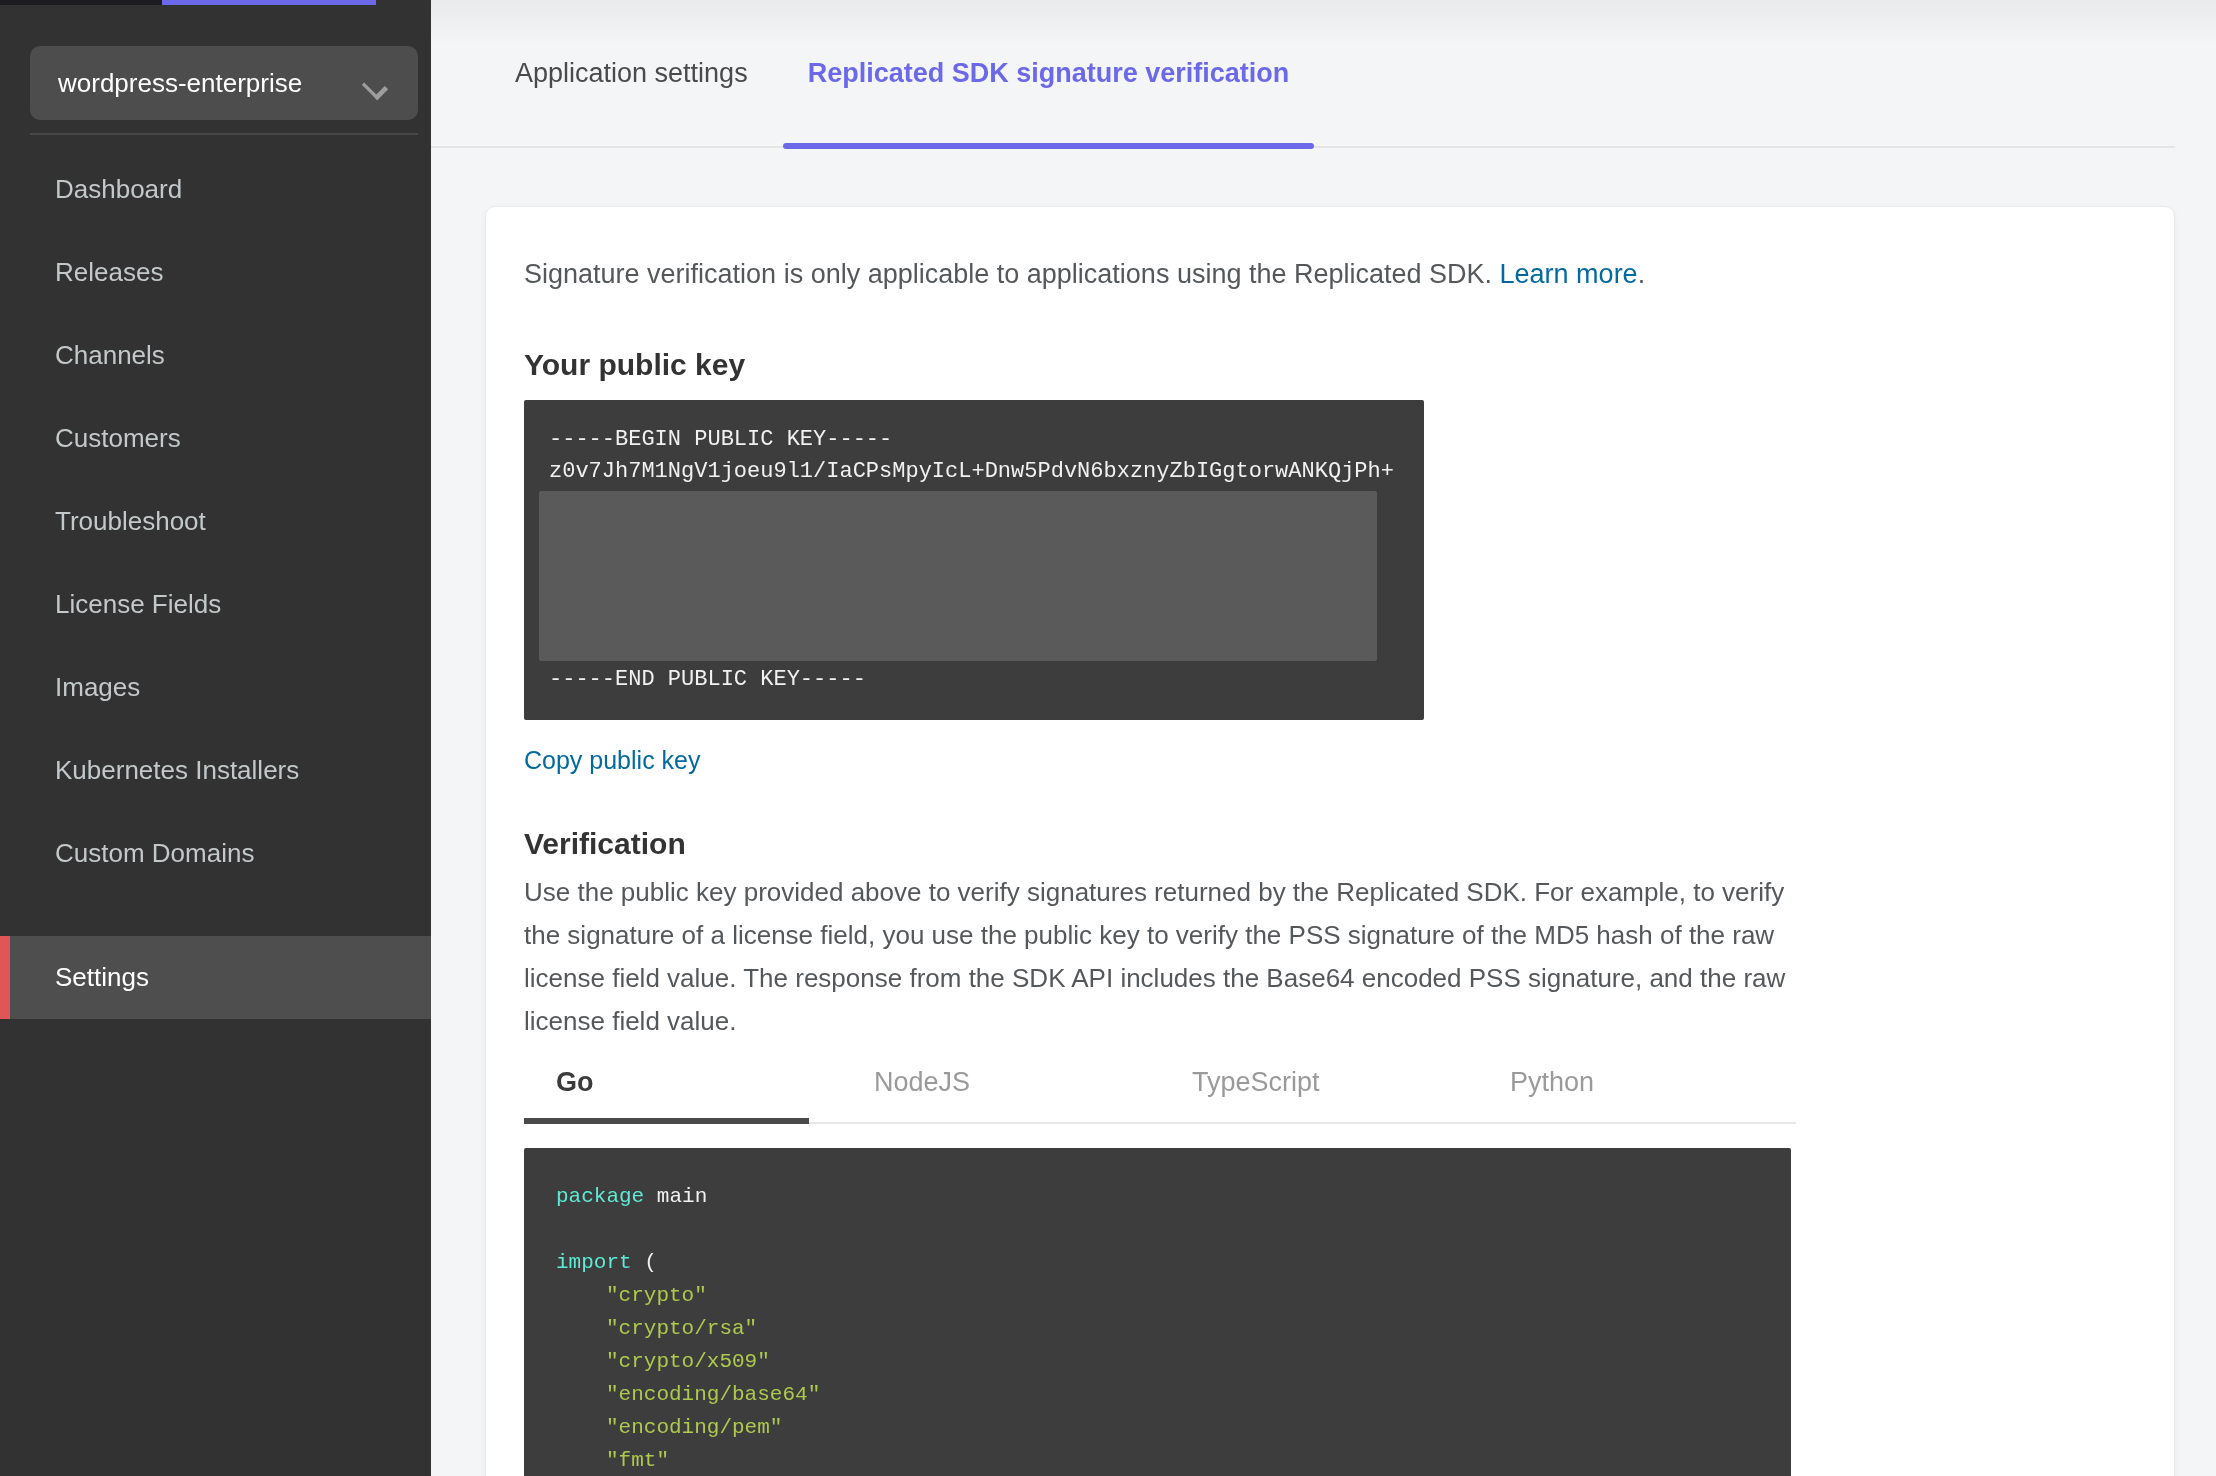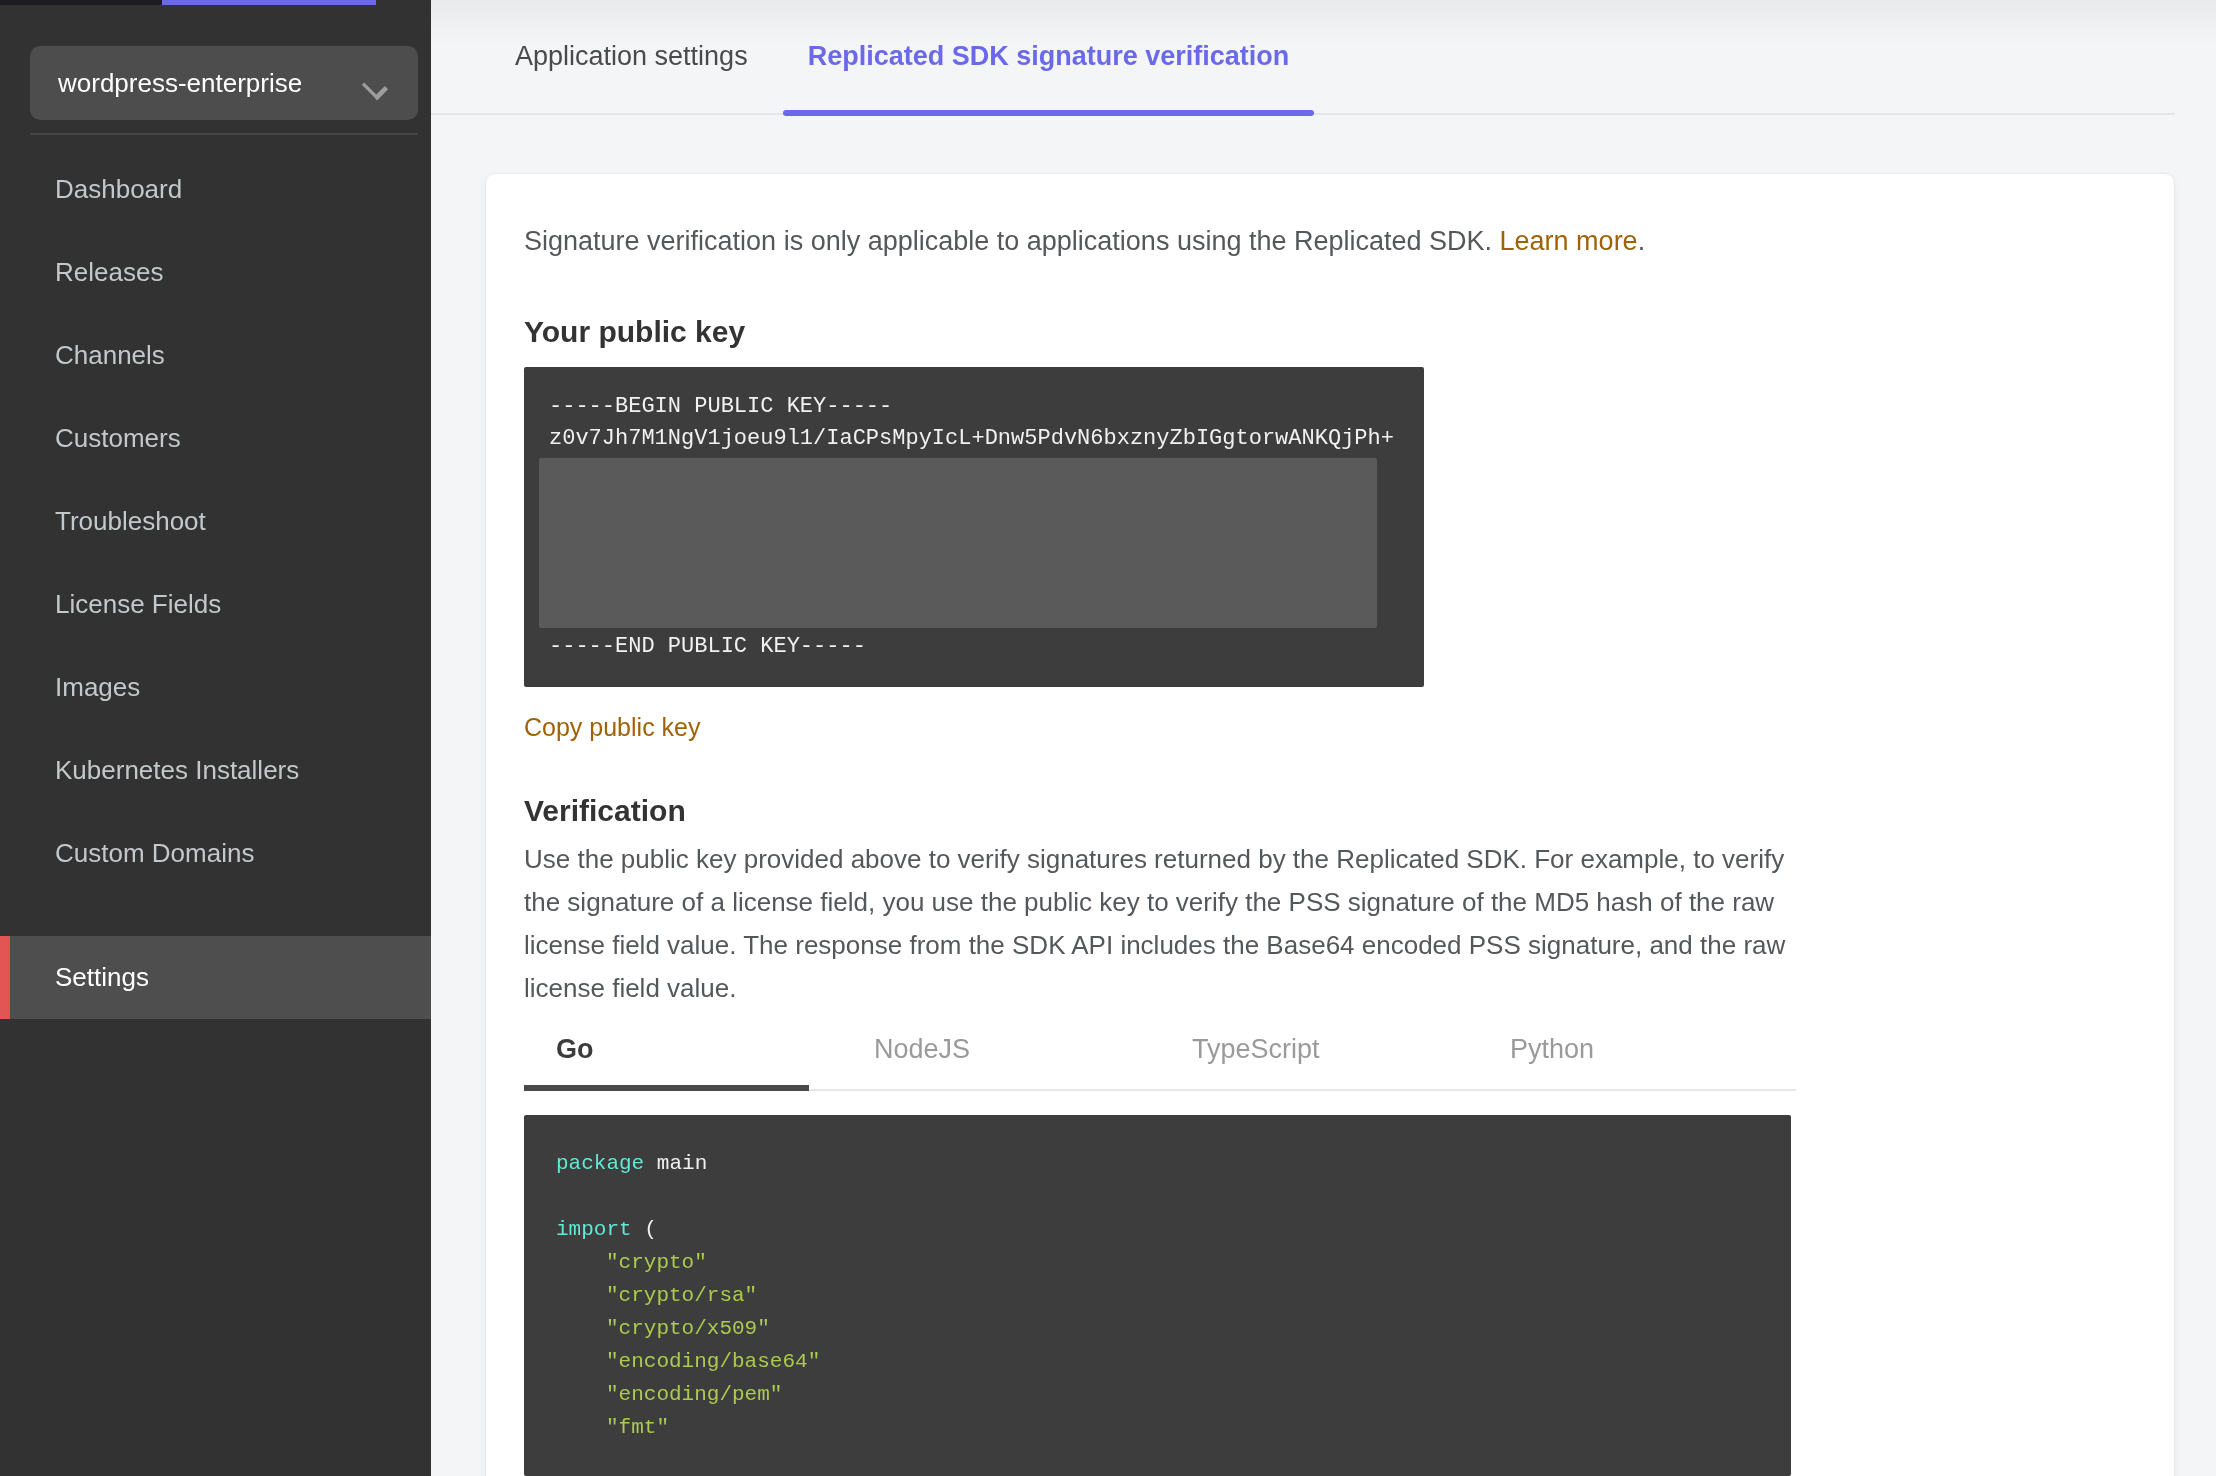--- a/index.html
+++ b/index.html
@@ -57,21 +57,21 @@
   }
 
   
   .main {
     flex:1; height:100%;
     background:linear-gradient(180deg, #e9eaec 0%, #f4f5f7 45px);
     overflow:hidden;
   }
   .main-tabs {
     display:flex; align-items:stretch;
-    height:115px;
+    height:148px;
     margin:0 41px 0 0;
     padding-left:84px;
     border-bottom:2px solid #e5e5e7;
   }
   .main-tab {
     display:flex; align-items:center;
     font-size:27px; color:#4a4a4a;
     position:relative; cursor:pointer;
   }
   .main-tab.first { margin-right:35px; }
@@ -84,21 +84,21 @@
   .card {
     margin:58px 41px 0 54px;
     min-height:1500px;
     background:#ffffff;
     border:1px solid #e8e9eb;
     border-radius:10px;
     box-shadow:0 3px 10px rgba(0,0,0,0.045);
     padding:47px 38px;
   }
   .intro { font-size:27px; color:#55585b; line-height:40px; }
-  .link { color:#a16207; text-decoration:none; cursor:pointer; }
+  .link { color:#0369a1; text-decoration:none; cursor:pointer; }
   h2.section-heading { font-size:30px; color:#333333; font-weight:bold; }
   .h-pubkey { margin-top:54px; }
   .h-verification { margin-top:52px; }
 
   .code-block {
     background:#3d3d3d; border-radius:2px;
     font-family:Liberation Mono, monospace;
     color:#f1f1f1;
   }
   .pubkey-block {

